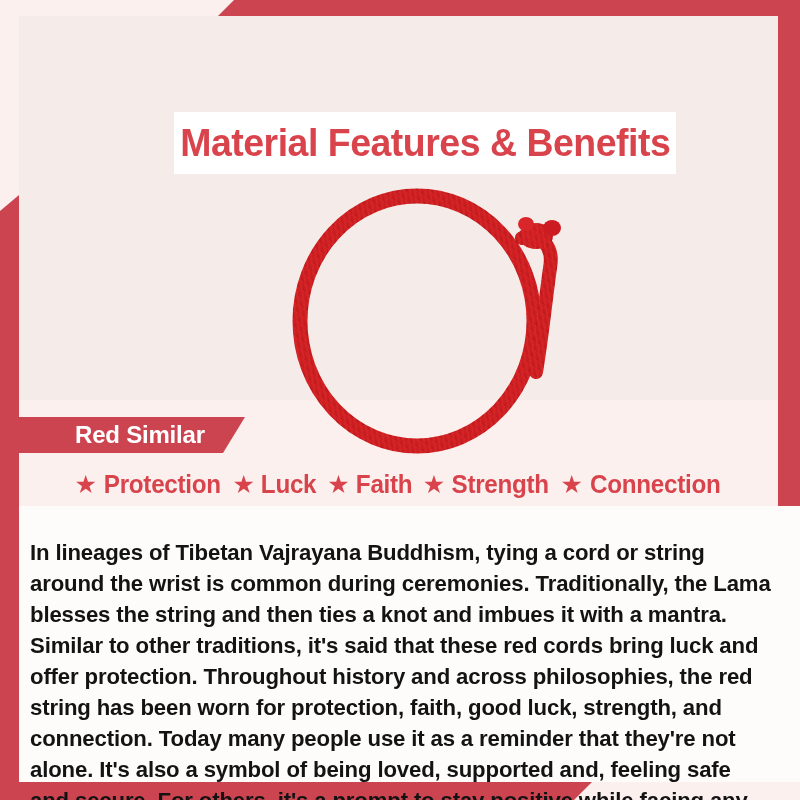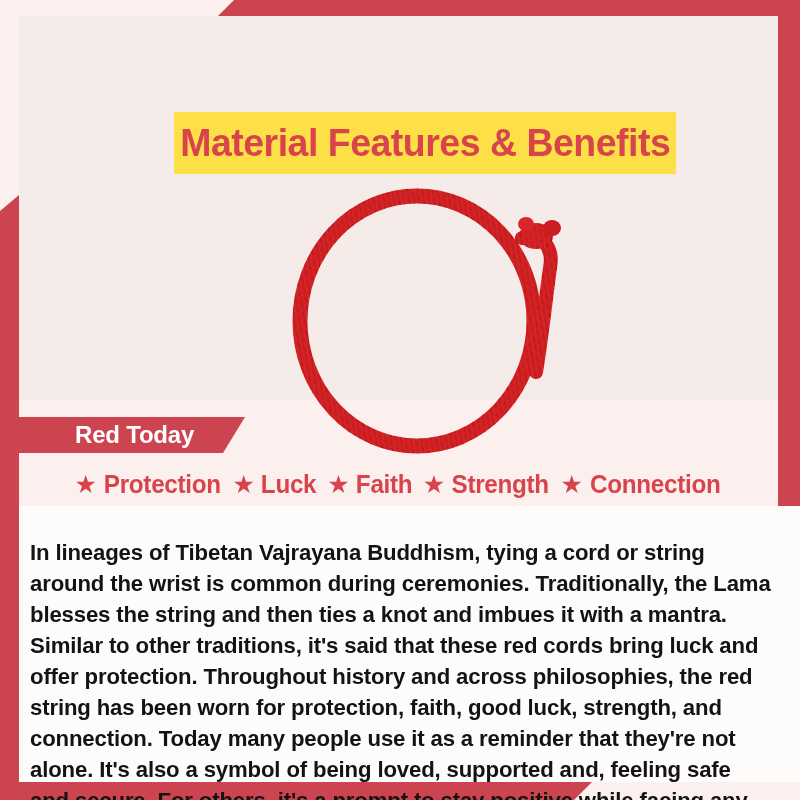--- a/index.html
+++ b/index.html
@@ -55,21 +55,21 @@
   .hero {
     position: absolute;
     top: 16px; left: 19px; right: 22px;
     height: 384px;
     background: #f5ecea;
   }
   .title-plate {
     position: absolute;
     top: 96px; left: 155px;
     width: 502px; height: 62px;
-    background: #fde047;
+    background: #ffffff;
     display: flex;
     align-items: center;
     justify-content: center;
   }
   .title-text {
     font-family: "Liberation Sans Narrow", "Liberation Sans", sans-serif;
     font-weight: bold;
     font-size: 39px;
     letter-spacing: -0.5px;
     color: #d9444c;
@@ -196,21 +196,21 @@
 
         <ellipse cx="262" cy="60" rx="17" ry="13" fill="url(#braid)"></ellipse>
         <ellipse cx="262" cy="60" rx="15" ry="11" fill="#d42126" opacity="0.6"></ellipse>
         <ellipse cx="278" cy="52" rx="9" ry="8" fill="#cc1c21"></ellipse>
         <ellipse cx="252" cy="48" rx="8" ry="7" fill="#d9262b"></ellipse>
       </svg>
     </div>
   </div>
 
   <div class="rs-banner">
-    <span class="rs-banner-label">Red Today</span>
+    <span class="rs-banner-label">Red Similar</span>
   </div>
 
   <div class="features-row">
     <div class="feature">
       <span class="feature-star">★</span>
       <span class="feature-label">Protection</span>
     </div>
     <div class="feature">
       <span class="feature-star">★</span>
       <span class="feature-label">Luck</span>

